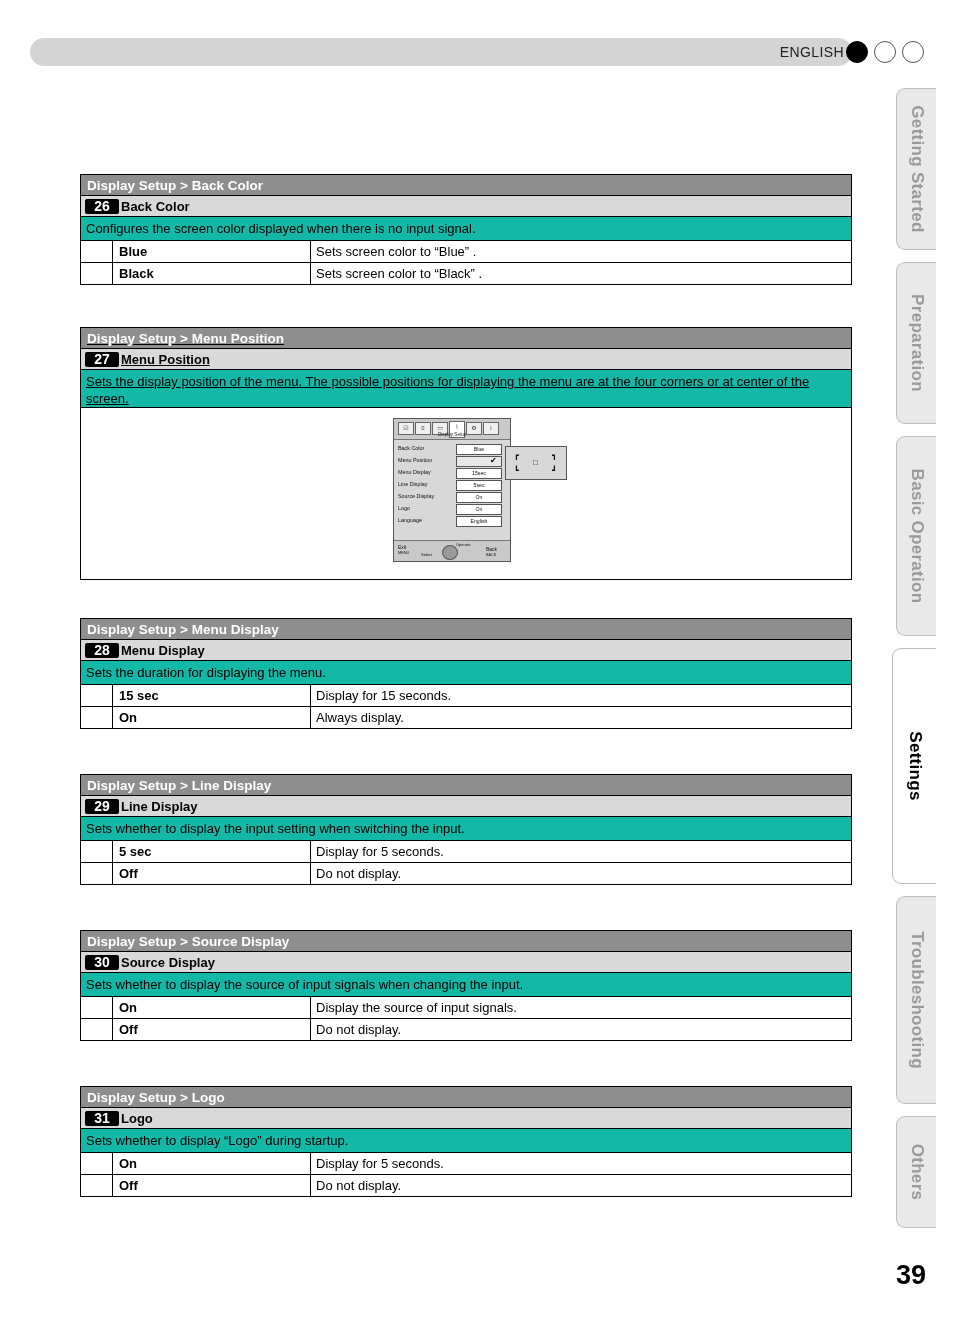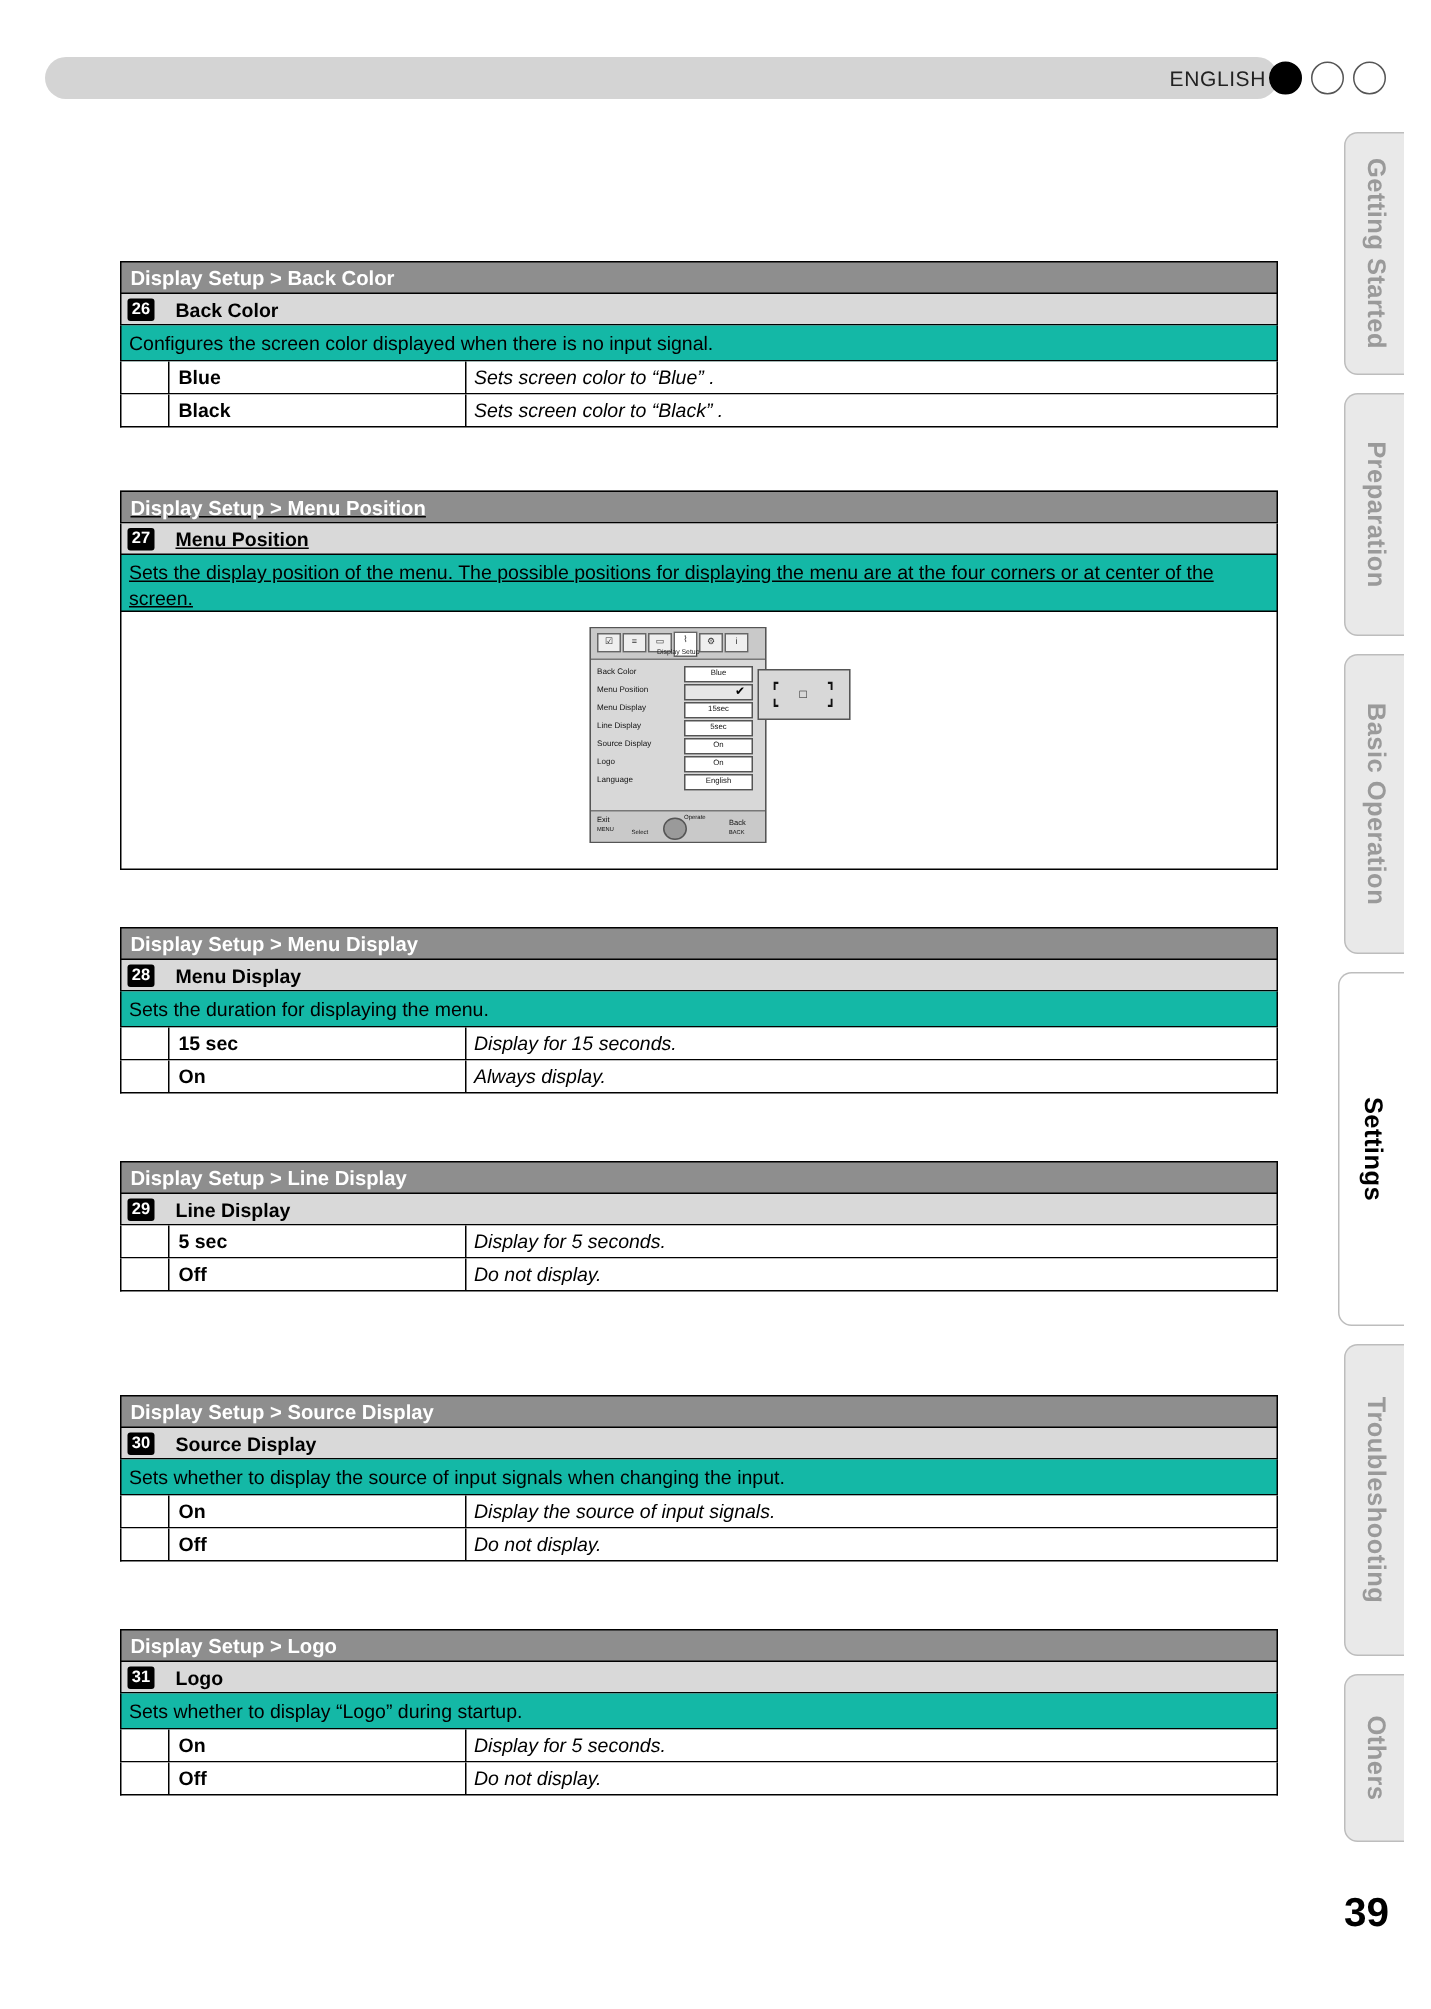--- a/index.html
+++ b/index.html
@@ -128,28 +128,28 @@
     height: 21px;
     box-sizing: border-box;
     display: flex;
     align-items: center;
     padding-left: 4px;
   }
   .num-badge {
     display: inline-block;
     background: #000;
     color: #fff;
-    font-size: 11px;
+    font-size: 14px;
     font-weight: bold;
-    width: 18px;
+    width: 34px;
     height: 15px;
     line-height: 15px;
     text-align: center;
     border-radius: 2px;
-    margin-right: 14px;
+    margin-right: 2px;
   }
   .sec-item-label {
     font-size: 13px;
     font-weight: bold;
   }
   .sec-desc {
     border: 1px solid #000;
     border-top: none;
     box-sizing: border-box;
     font-size: 13px;
@@ -179,21 +179,20 @@
     padding-left: 6px;
     display: flex;
     align-items: center;
   }
   .opt-desc {
     flex: 1;
     font-size: 13px;
     padding-left: 5px;
     display: flex;
     align-items: center;
-    font-style: italic;
   }
 
   
   .osd-box {
     border: 1px solid #000;
     border-top: none;
     box-sizing: border-box;
     height: 172px;
     position: relative;
     background: #fff;
@@ -455,20 +454,21 @@
     <div class="opt-desc">Always display.</div>
   </div>
 </div>
 
 <div class="section" style="top:774px;">
   <div class="sec-title">Display Setup &gt; Line Display</div>
   <div class="sec-item">
     <span class="num-badge">29</span>
     <span class="sec-item-label">Line Display</span>
   </div>
+  <div class="sec-desc">Sets whether to display the input setting when switching the input.</div>
   <div class="opt-row">
     <div class="opt-indent"></div>
     <div class="opt-name">5 sec</div>
     <div class="opt-desc">Display for 5 seconds.</div>
   </div>
   <div class="opt-row">
     <div class="opt-indent"></div>
     <div class="opt-name">Off</div>
     <div class="opt-desc">Do not display.</div>
   </div>

